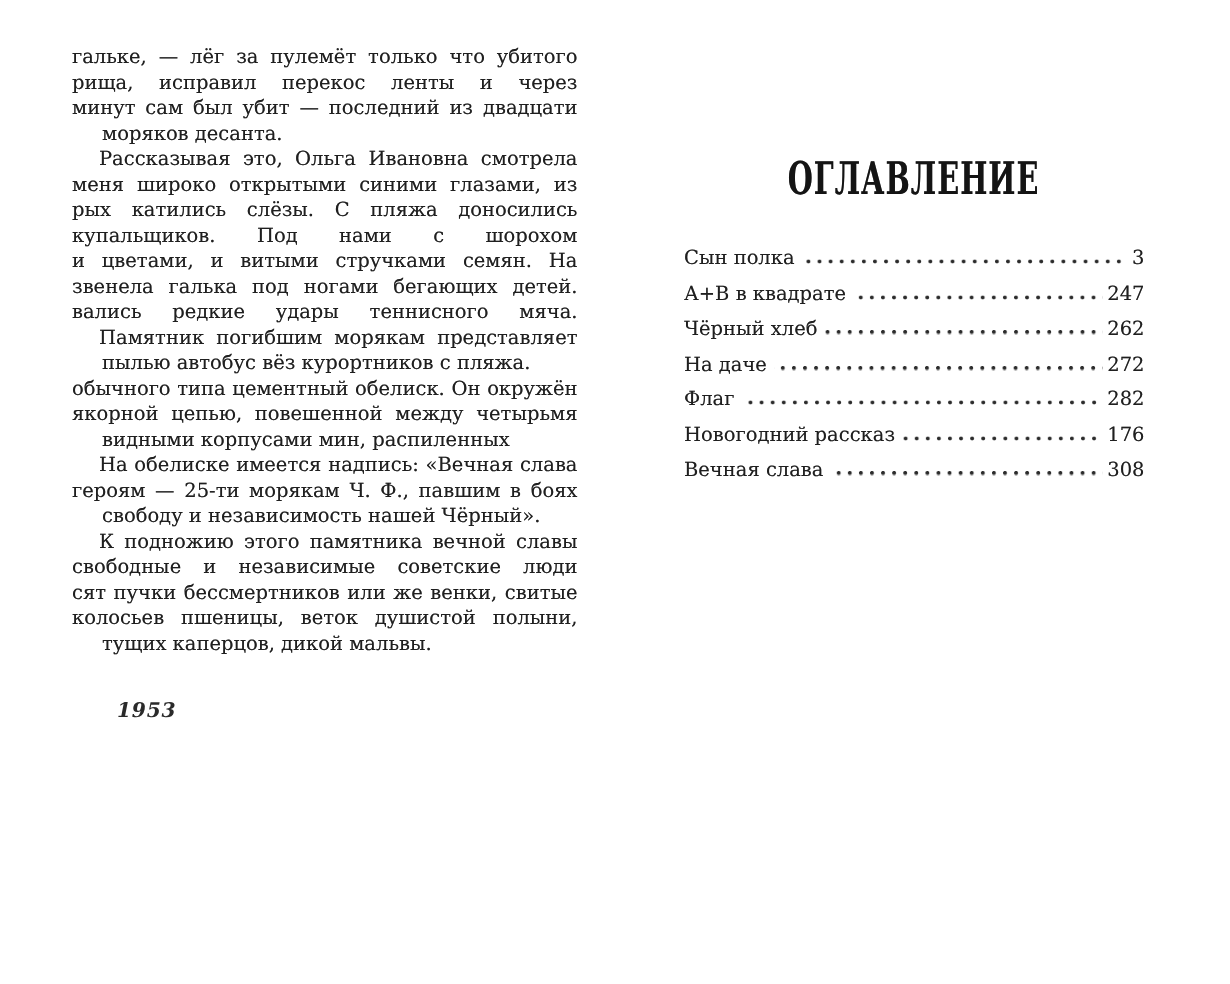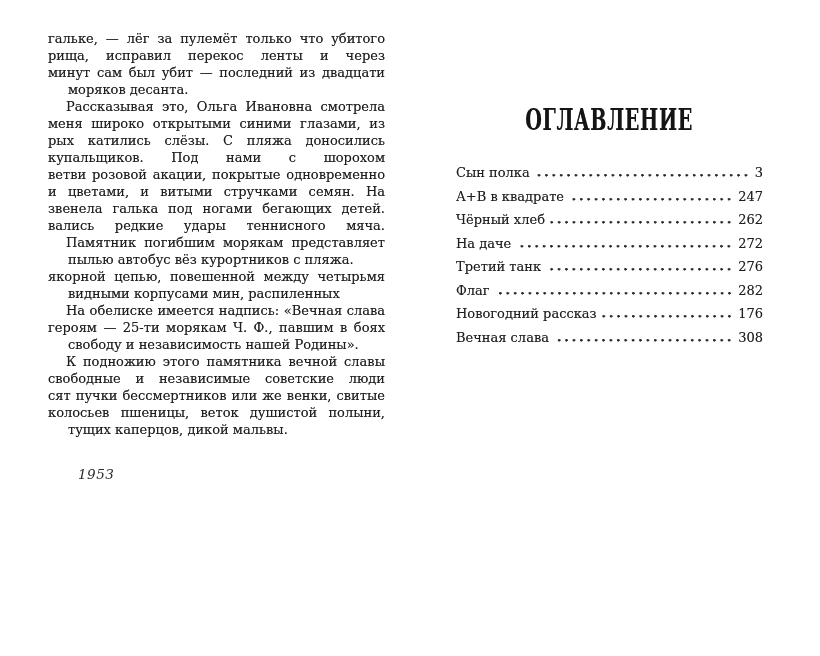--- a/index.html
+++ b/index.html
@@ -40,20 +40,21 @@
   .line.last::after { content: none; }
   .line.indent { text-indent: 18px; }
   .year-caption {
     position: absolute;
     left: 78px;
     top: 466px;
     font-size: 13.5px;
     font-style: italic;
     color: #2a2a2a;
     letter-spacing: 0.5px;
+    font-weight: bold;
   }
 
   
   .toc-title-wrap {
     position: absolute;
     left: 46px;   
     top: 86px;
     width: 307px;
     display: flex;
     justify-content: center;
@@ -105,31 +106,31 @@
   <div class="page page-left">
     <div class="story-text">
         <div class="line">гальке, — лёг за пулемёт только что убитого това-</div>
         <div class="line">рища, исправил перекос ленты и через несколько</div>
         <div class="line">минут сам был убит — последний из двадцати пяти</div>
         <div class="line last">моряков десанта.</div>
         <div class="line indent">Рассказывая это, Ольга Ивановна смотрела на</div>
         <div class="line">меня широко открытыми синими глазами, из кото-</div>
         <div class="line">рых катились слёзы. С пляжа доносились голоса</div>
         <div class="line">купальщиков. Под нами с шорохом раскачивались</div>
-        <div class="line">ветви розовой акации, покрытые одновременно</div>
         <div class="line">и цветами, и витыми стручками семян. На дорожке</div>
         <div class="line">звенела галька под ногами бегающих детей. Разда-</div>
         <div class="line">вались редкие удары теннисного мяча. Покрытый</div>
         <div class="line indent">Памятник погибшим морякам представляет</div>
         <div class="line last">пылью автобус вёз курортников с пляжа.</div>
+        <div class="line">обычного типа цементный обелиск. Он окружён</div>
         <div class="line">якорной цепью, повешенной между четырьмя яйце-</div>
         <div class="line last">видными корпусами мин, распиленных пополам.</div>
         <div class="line indent">На обелиске имеется надпись: «Вечная слава</div>
         <div class="line">героям — 25-ти морякам Ч. Ф., павшим в боях за</div>
-        <div class="line last">свободу и независимость нашей Родины».</div>
+        <div class="line last">свободу и независимость нашей Чёрный».</div>
         <div class="line indent">К подножию этого памятника вечной славы</div>
         <div class="line">свободные и независимые советские люди прино-</div>
         <div class="line">сят пучки бессмертников или же венки, свитые из</div>
         <div class="line">колосьев пшеницы, веток душистой полыни, цве-</div>
         <div class="line last">тущих каперцов, дикой мальвы.</div>
       </div>
     <div class="year-caption">1953</div>
   </div>
 
   <div class="page page-right">
@@ -151,25 +152,20 @@
           <span class="toc-title-text">Чёрный хлеб</span>
           <span class="leader"></span>
           <span class="toc-page">262</span>
         </div>
         <div class="toc-row">
           <span class="toc-title-text">На даче</span>
           <span class="leader"></span>
           <span class="toc-page">272</span>
         </div>
         <div class="toc-row">
-          <span class="toc-title-text">Третий танк</span>
-          <span class="leader"></span>
-          <span class="toc-page">276</span>
-        </div>
-        <div class="toc-row">
           <span class="toc-title-text">Флаг</span>
           <span class="leader"></span>
           <span class="toc-page">282</span>
         </div>
         <div class="toc-row">
           <span class="toc-title-text">Новогодний рассказ</span>
           <span class="leader"></span>
           <span class="toc-page">176</span>
         </div>
         <div class="toc-row">

